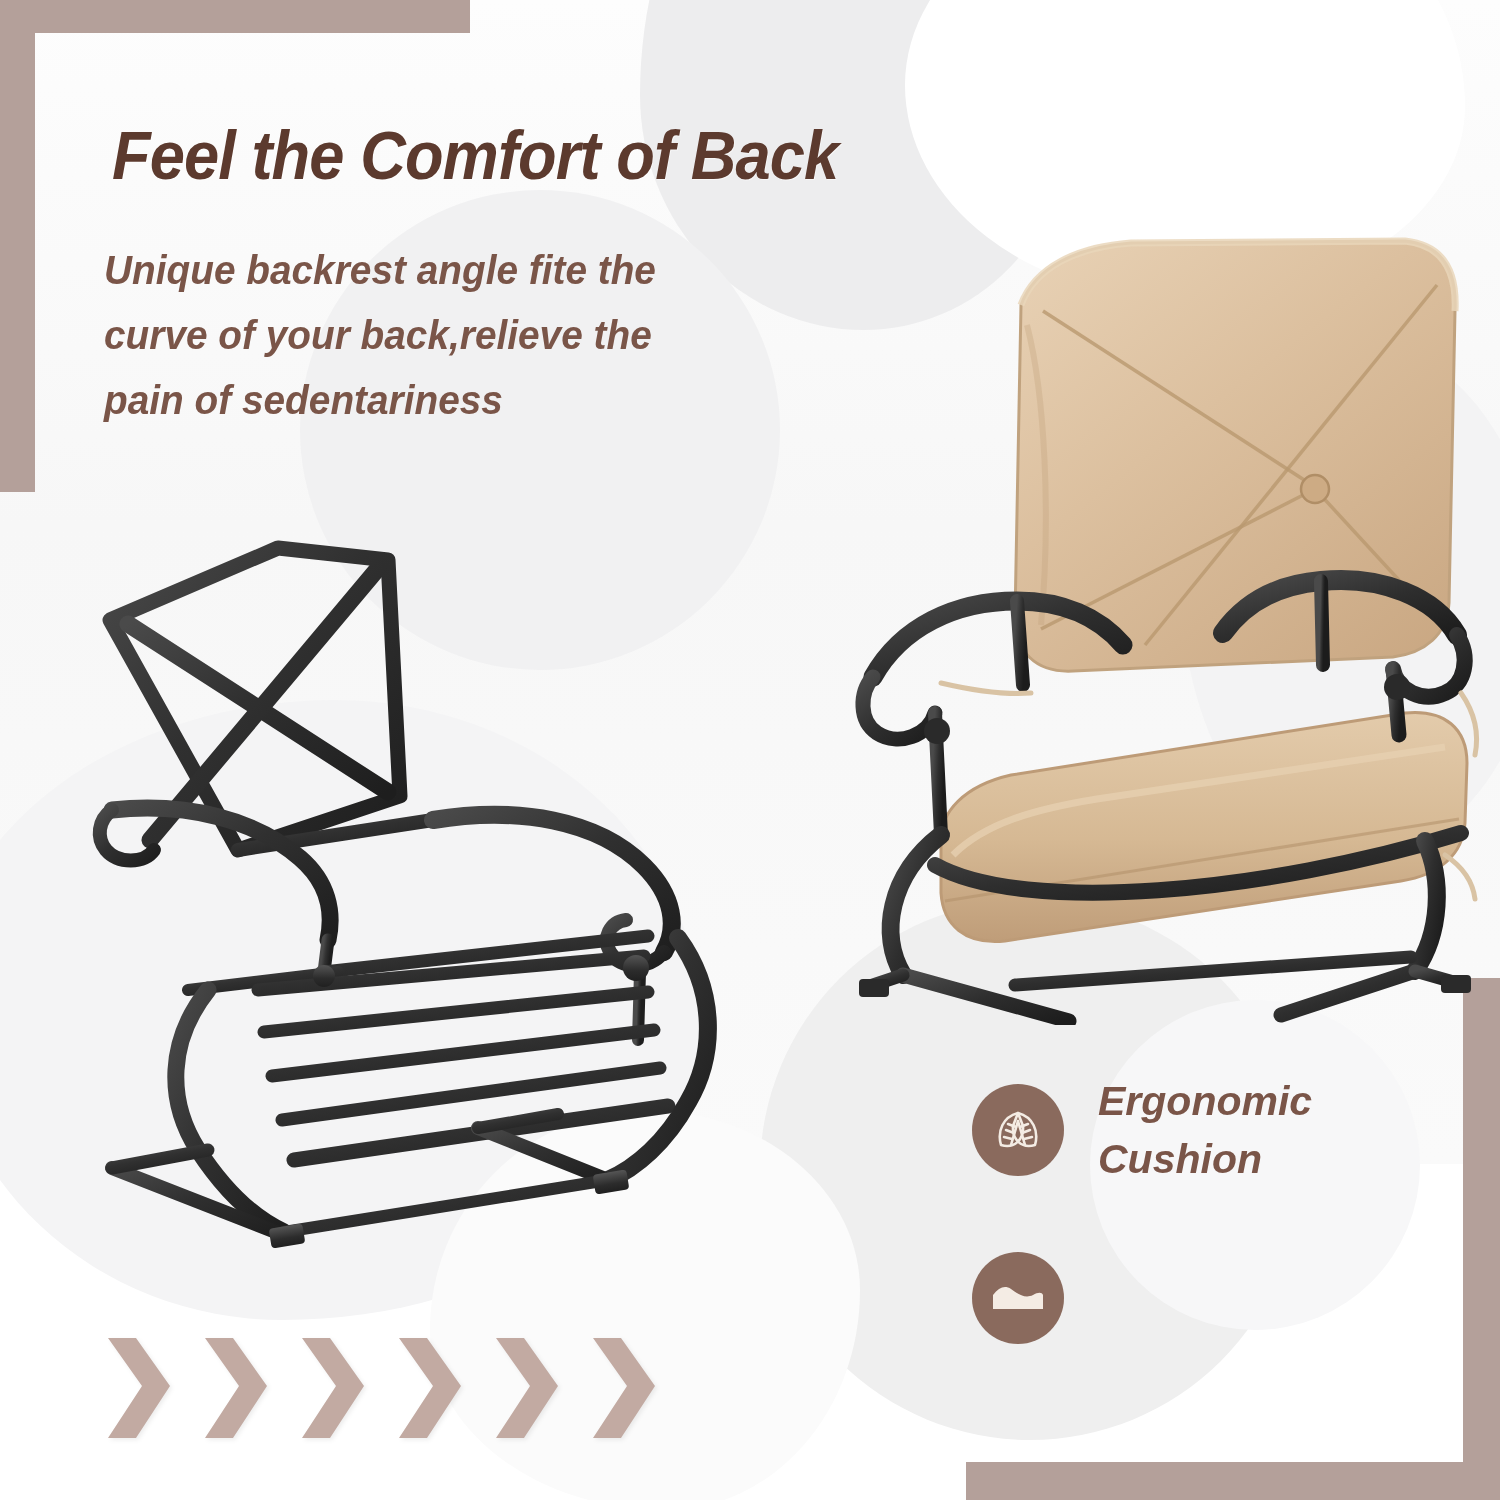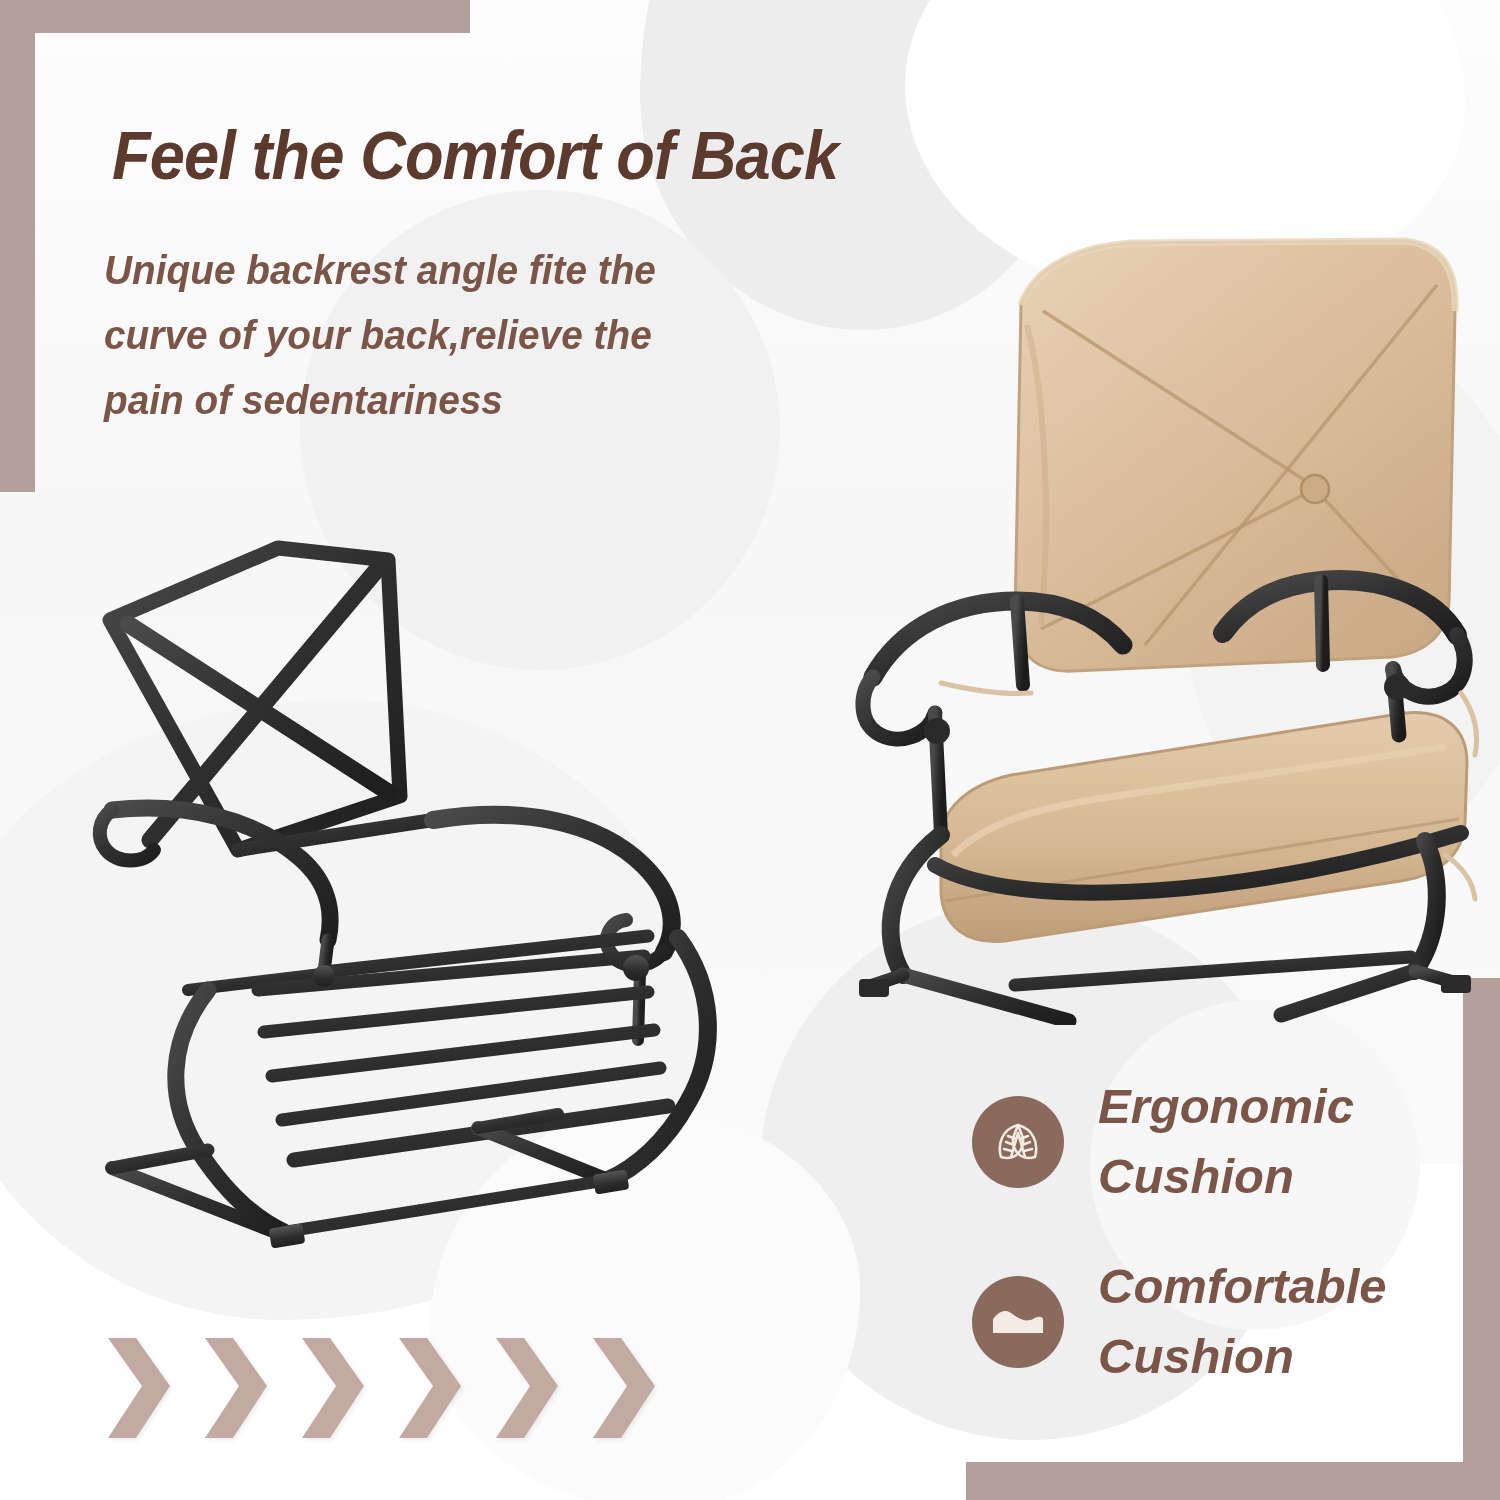--- a/index.html
+++ b/index.html
@@ -56,21 +56,21 @@
   .feature { position:absolute; display:flex; align-items:center; gap:34px; }
   .feature.f1 { left:972px; top:1072px; }
   .feature.f2 { left:972px; top:1252px; }
   .badge-circle {
     width:92px; height:92px; border-radius:50%;
     background:#8a6a5d;
     display:flex; align-items:center; justify-content:center;
     flex:0 0 92px;
   }
   .feature-label {
-    font-size:49px; font-weight:bold; font-style:italic;
+    font-size:41px; font-weight:bold; font-style:italic;
     color:#7a5548; line-height:1.42;
   }
   .feature-label div { white-space:nowrap; }
 
   
   .chevrons { position:absolute; left:100px; top:1336px; display:flex; gap:19px; }
   .chev { width:78px; height:104px; filter:drop-shadow(2px 2px 2px rgba(0,0,0,.07)); }
 
   
   .chair-bare    { position:absolute; left:88px;  top:520px; width:640px;  height:740px; }
@@ -274,24 +274,20 @@
       <div>Cushion</div>
     </div>
   </div>
 
   <div class="feature f2">
     <div class="badge-circle">
       <svg width="66" height="66" viewBox="0 0 66 66">
         <path d="M 8 44 L 8 30 C 14 22 20 20 26 24 C 33 29 40 34 48 30 C 53 27 57 27 58 30 L 58 44 Z" fill="#f4ece4"></path>
       </svg>
     </div>
-    <div class="feature-label">
-      <div>Comfortable</div>
-      <div>Cushion</div>
-    </div>
   </div>
 
   <div class="chevrons">
     <svg class="chev" viewBox="0 0 78 104">
         <path d="M 8 2 L 36 2 L 70 50 L 36 102 L 8 102 L 42 50 Z" fill="#c2aaa2"></path>
       </svg>
     <svg class="chev" viewBox="0 0 78 104">
         <path d="M 8 2 L 36 2 L 70 50 L 36 102 L 8 102 L 42 50 Z" fill="#c2aaa2"></path>
       </svg>
     <svg class="chev" viewBox="0 0 78 104">

